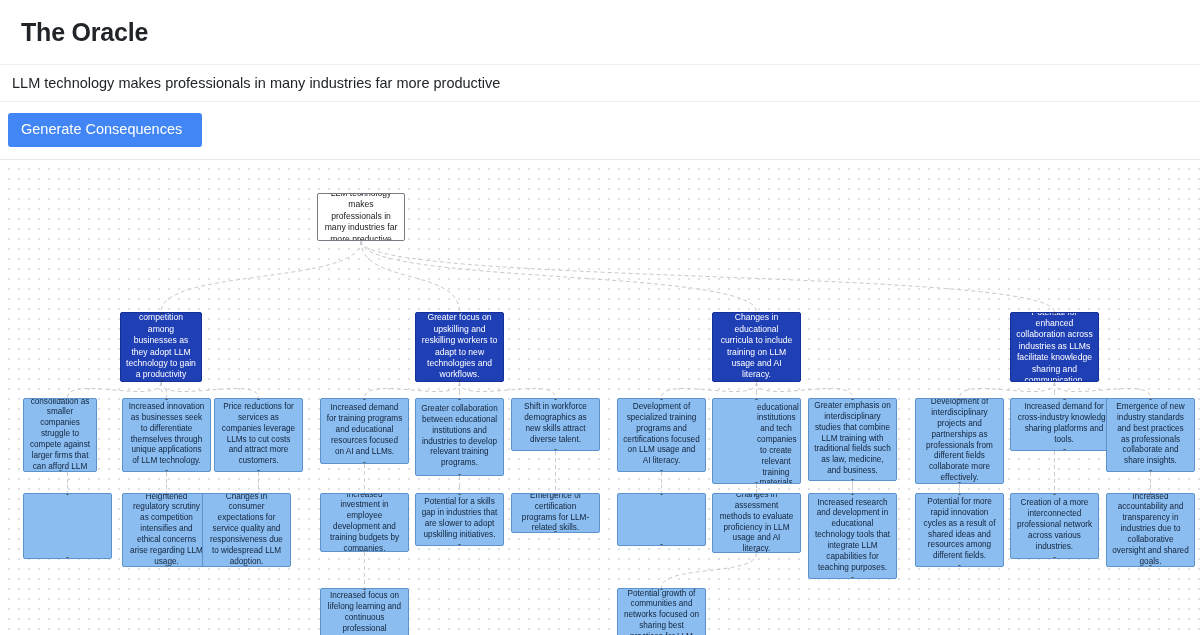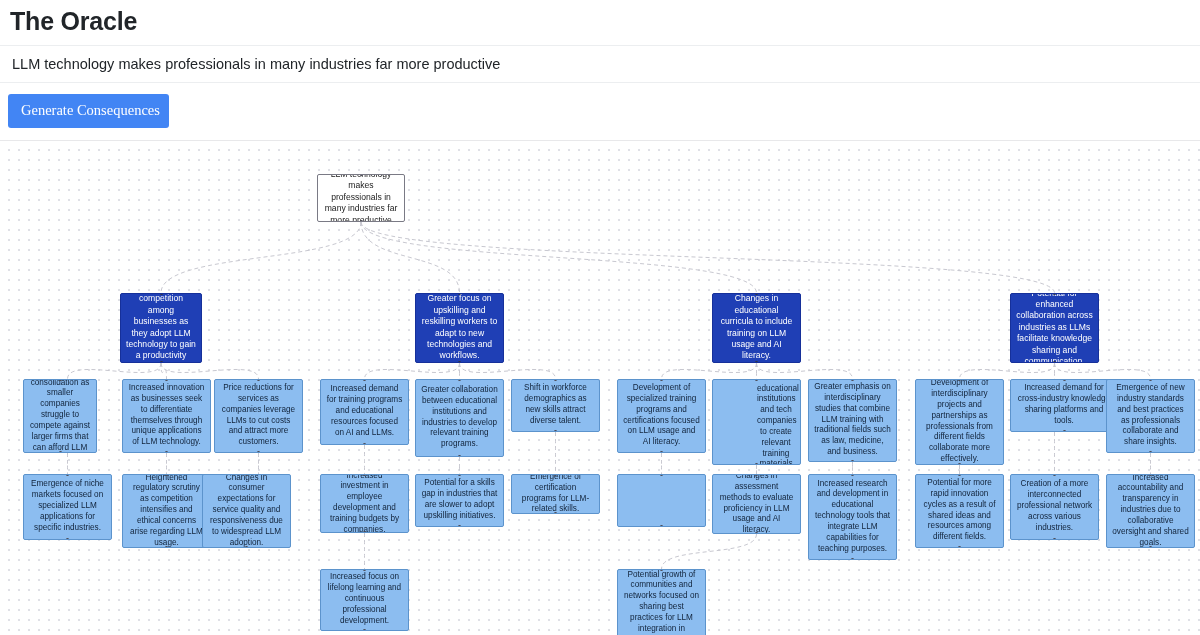--- a/index.html
+++ b/index.html
@@ -13,21 +13,21 @@
   #app {
     position: relative;
     width: 1200px;
     height: 635px;
     overflow: hidden;
     background: #ffffff;
   }
 
   
   .page-title {
-    margin: 0;
+    margin: 11px;
     padding: 7px 10px 6px 10px;
     font-size: 25px;
     font-weight: bold;
     letter-spacing: -0.2px;
     color: #212529;
     font-family: "Liberation Sans", sans-serif;
   }
 
   .prompt-field {
     display: block;
@@ -47,23 +47,23 @@
 
   .generate-row {
     padding: 11px 8px 12px 8px;
   }
   .generate-button {
     display: inline-block;
     background: #4285f4;
     color: #ffffff;
     border: none;
     border-radius: 3px;
-    padding: 9px 9px 10px 13px;
+    padding: 9px 20px 10px 13px;
     font-size: 14.5px;
-    font-family: Liberation Serif, serif;
+    font-family: Liberation Sans, sans-serif;
     cursor: pointer;
     line-height: 1;
   }
 
   
   #canvas {
     position: relative;
     width: 1200px;
     height: 513px;
     border-top: 1px solid #e8e8ea;
@@ -254,21 +254,20 @@
         <span class="node-label">Increased demand for cross-industry knowledge sharing platforms and tools.</span>
         <span class="port bottom"></span>
       </div>
       <div class="node lvl2" style="left: 1106px; top: 238px; width: 89px; height: 74px;">
         <span class="port top"></span>
         <span class="node-label">Emergence of new industry standards and best practices as professionals collaborate and share insights.</span>
         <span class="port bottom"></span>
       </div>
       <div class="node lvl3" style="left: 23px; top: 333px; width: 89px; height: 66px;">
         <span class="port top"></span>
-        <span class="node-label">Emergence of niche markets focused on specialized LLM applications for specific industries.</span>
         <span class="port bottom"></span>
       </div>
       <div class="node lvl3" style="left: 122px; top: 333px; width: 89px; height: 74px;">
         <span class="port top"></span>
         <span class="node-label">Heightened regulatory scrutiny as competition intensifies and ethical concerns arise regarding LLM usage.</span>
         <span class="port bottom"></span>
       </div>
       <div class="node lvl3" style="left: 202px; top: 333px; width: 89px; height: 74px;">
         <span class="port top"></span>
         <span class="node-label">Changes in consumer expectations for service quality and responsiveness due to widespread LLM adoption.</span>

